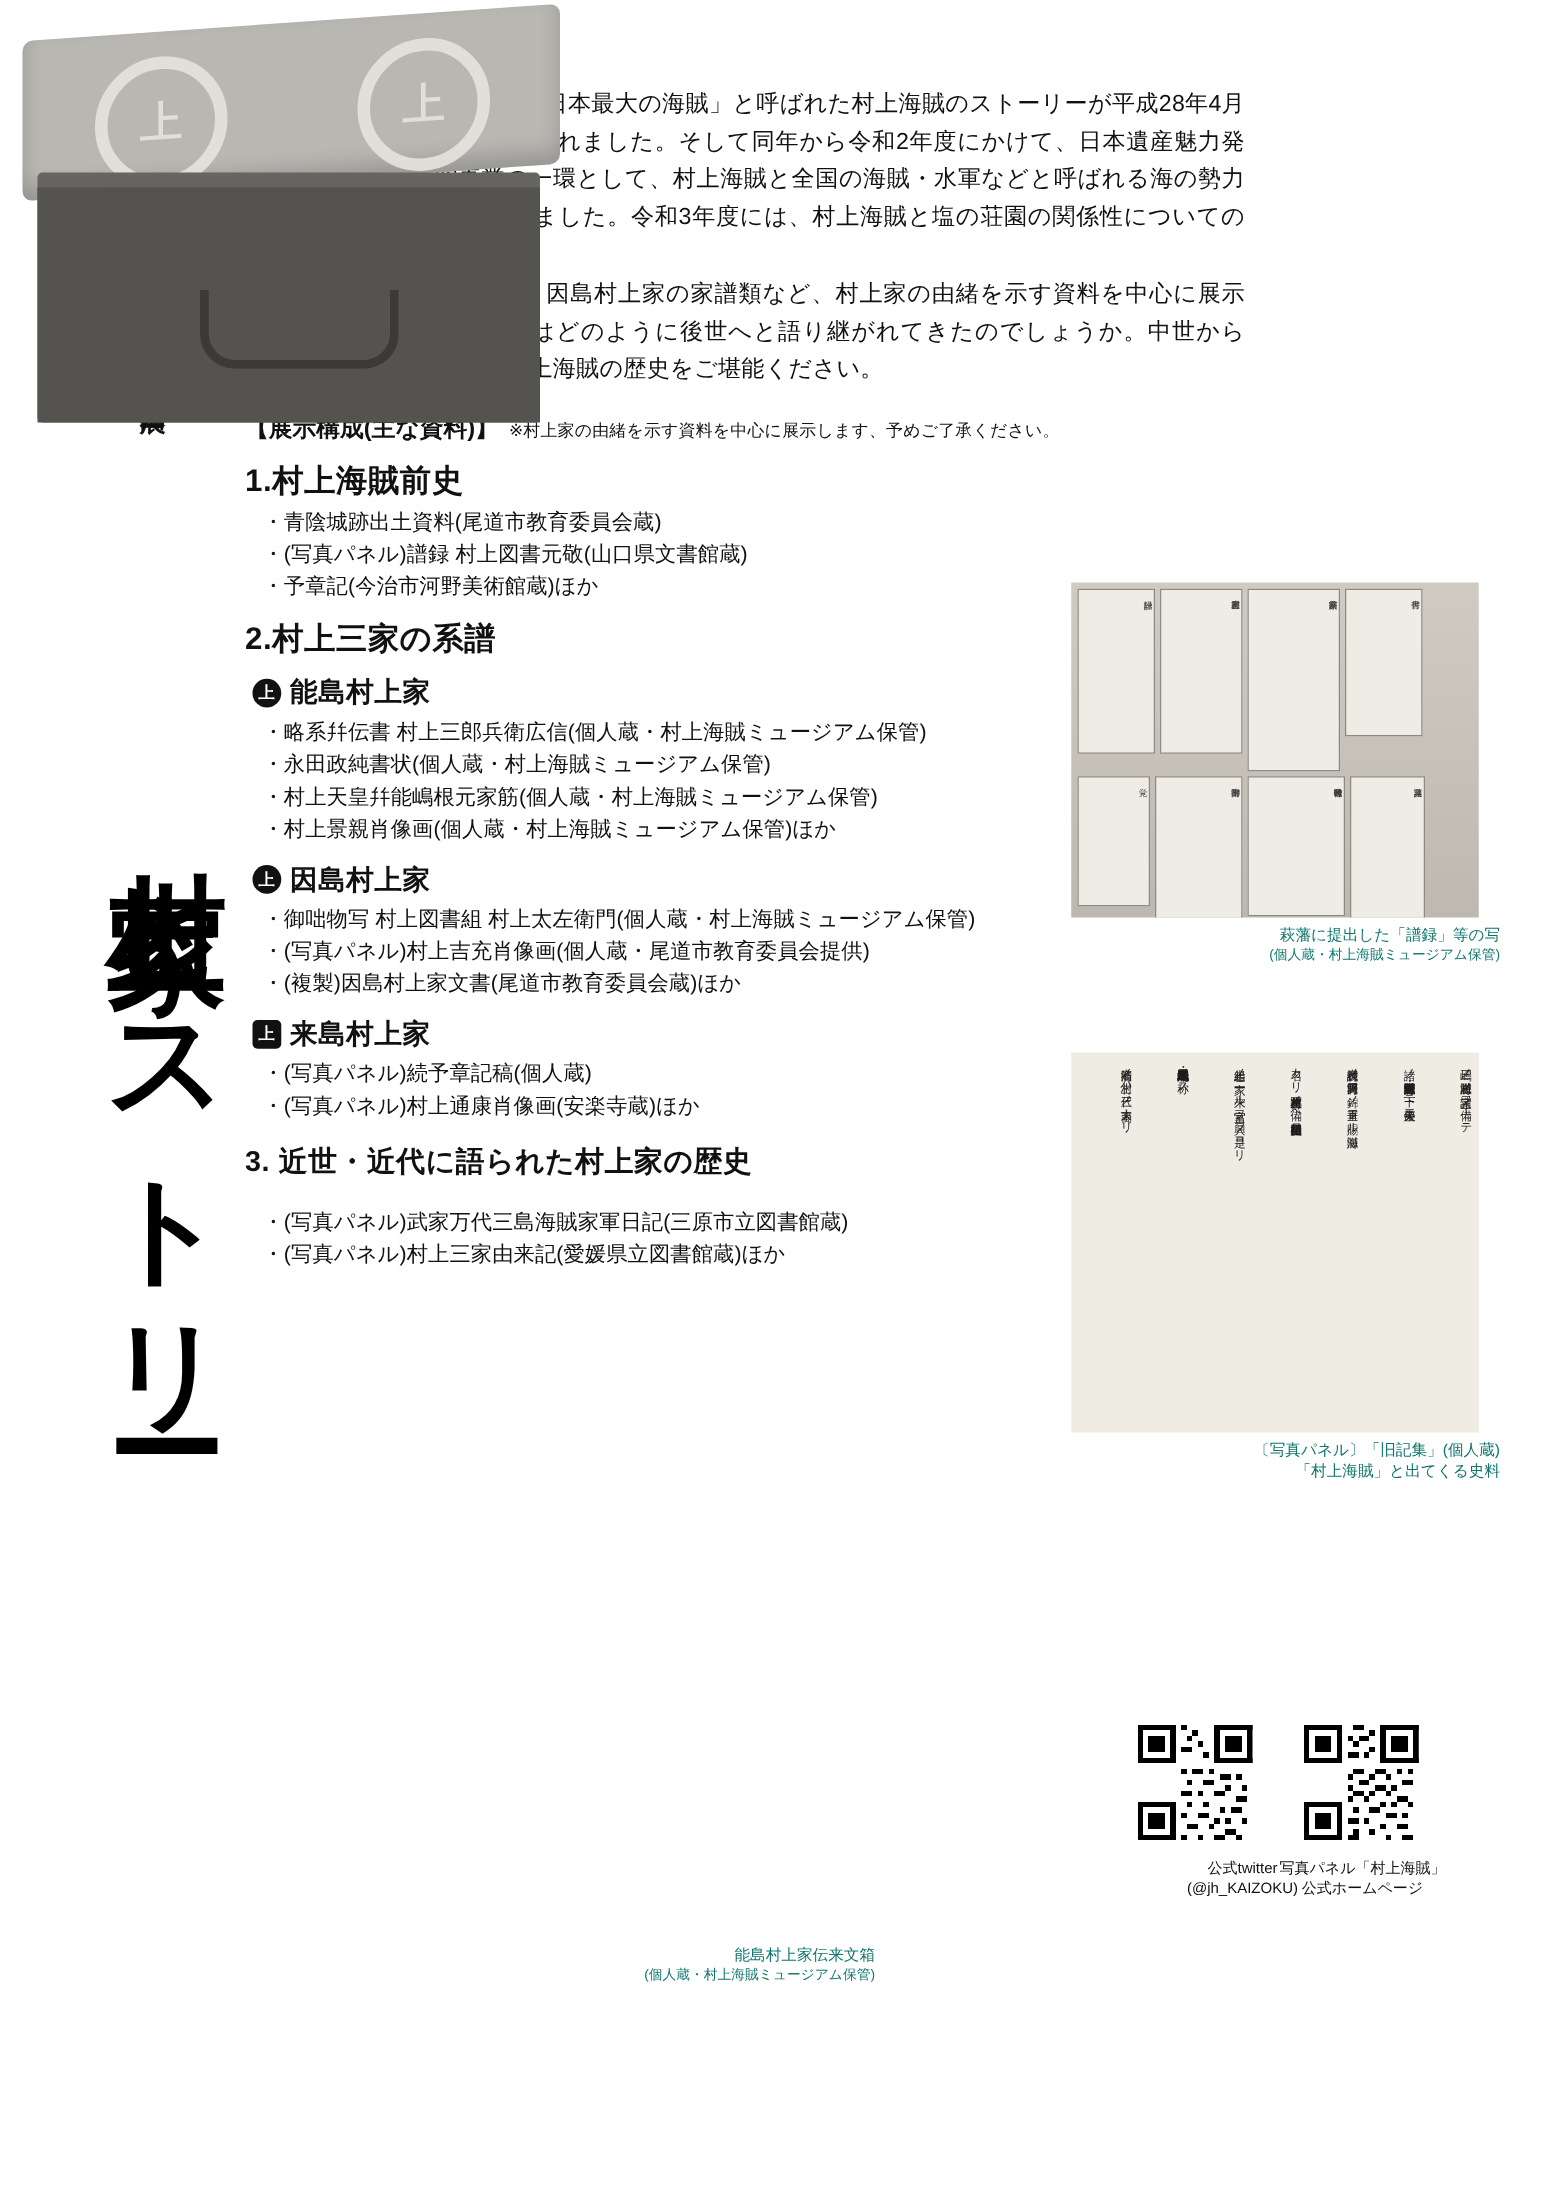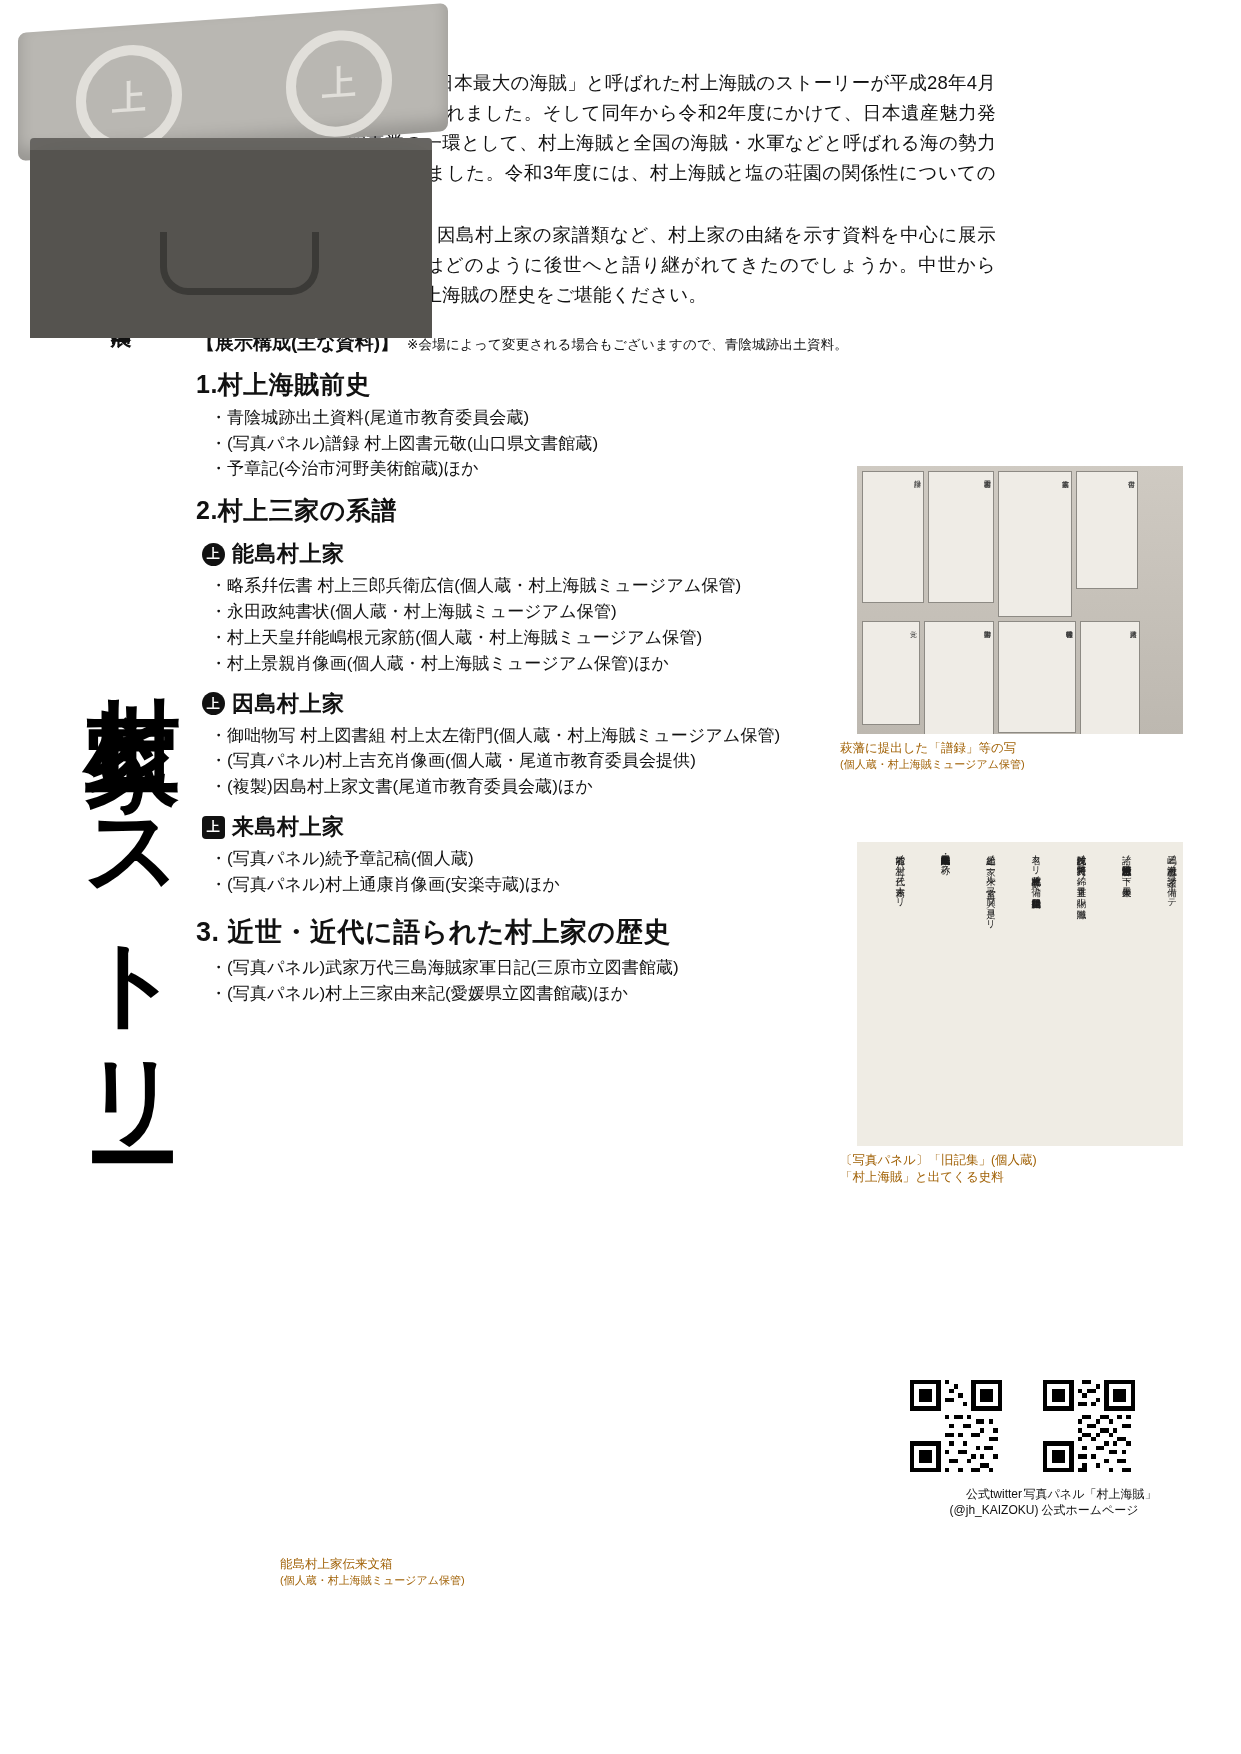--- a/index.html
+++ b/index.html
@@ -49,26 +49,26 @@
   .h1-item{font-size:25px;font-weight:bold;margin:12px 0 4px 0;letter-spacing:0.5px;}
   .h2-item{font-size:22px;font-weight:bold;margin:12px 0 4px 6px;letter-spacing:0.5px;display:flex;align-items:center;gap:7px;}
   .crest{
     width:23px;height:23px;border-radius:50%;background:#111;color:#fff;
     display:inline-flex;align-items:center;justify-content:center;
     font-size:13px;font-weight:bold;flex:0 0 auto;
   }
   .crest.sq{border-radius:4px;}
   ul.bul{list-style:none;margin:0 0 0 14px;padding:0;}
   ul.bul li{font-size:17px;line-height:1.52;letter-spacing:0.1px;}
-  .h3-item{font-size:27px;font-weight:bold;margin:16px 0 5px 0;letter-spacing:0.5px;}
+  .h3-item{font-size:23px;font-weight:bold;margin:16px 0 20px 0;letter-spacing:0.5px;}
   ul.bul.ind{}
 
   
   .photo{position:absolute;background:#d9d9d9;overflow:hidden;}
-  .cap-text{position:absolute;text-align:left;font-size:12.5px;line-height:1.35;color:#a16207;}
+  .cap-text{position:absolute;text-align:right;font-size:12.5px;line-height:1.35;color:#0f766e;}
   .cap-text .small{font-size:11px;}
 
   
   #doc1{left:857px;top:466px;width:326px;height:268px;
         background:linear-gradient(#cfcac2,#bdb8b0);}
   .scrolls{position:absolute;inset:5px;display:flex;flex-wrap:wrap;gap:4px;}
   .scrolls b{
     display:block;background:#efece6;border:1px solid #8d8a84;
     writing-mode:vertical-rl;font-size:7px;font-weight:normal;color:#3a3a3a;
     padding:3px 1px;overflow:hidden;
@@ -135,21 +135,21 @@
     <div class="vtext-title">村上家ヒストリー</div>
   </div>
 
   <div class="main">
 
     <div class="sec-head">【開催趣旨】</div>
     <p class="para indent">ルイス・フロイスから「日本最大の海賊」と呼ばれた村上海賊のストーリーが平成28年4月に文化庁の日本遺産に認定されました。そして同年から令和2年度にかけて、日本遺産魅力発信推進事業調査研究事業の一環として、村上海賊と全国の海賊・水軍などと呼ばれる海の勢力との比較研究を行って参りました。令和3年度には、村上海賊と塩の荘園の関係性についての展示も行っています。</p>
     <p class="para indent">今年度は、能島・来島・因島村上家の家譜類など、村上家の由緒を示す資料を中心に展示します。“村上海賊”の歴史はどのように後世へと語り継がれてきたのでしょうか。中世から脈々と受け継がれてきた村上海賊の歴史をご堪能ください。</p>
 
     <div class="exhibit-head">
-      <span>【展示構成(主な資料)】</span><span class="exhibit-note">※会場によって変更される場合もございますので、青陰城跡出土資料。</span>
+      <span>【展示構成(主な資料)】</span><span class="exhibit-note">※村上家の由緒を示す資料を中心に展示します、予めご了承ください。</span>
     </div>
 
     <div class="h1-item">1.村上海賊前史</div>
     <ul class="bul">
       <li>・青陰城跡出土資料(尾道市教育委員会蔵)</li>
       <li>・(写真パネル)譜録 村上図書元敬(山口県文書館蔵)</li>
       <li>・予章記(今治市河野美術館蔵)ほか</li>
     </ul>
 
     <div class="h1-item">2.村上三家の系譜</div>

